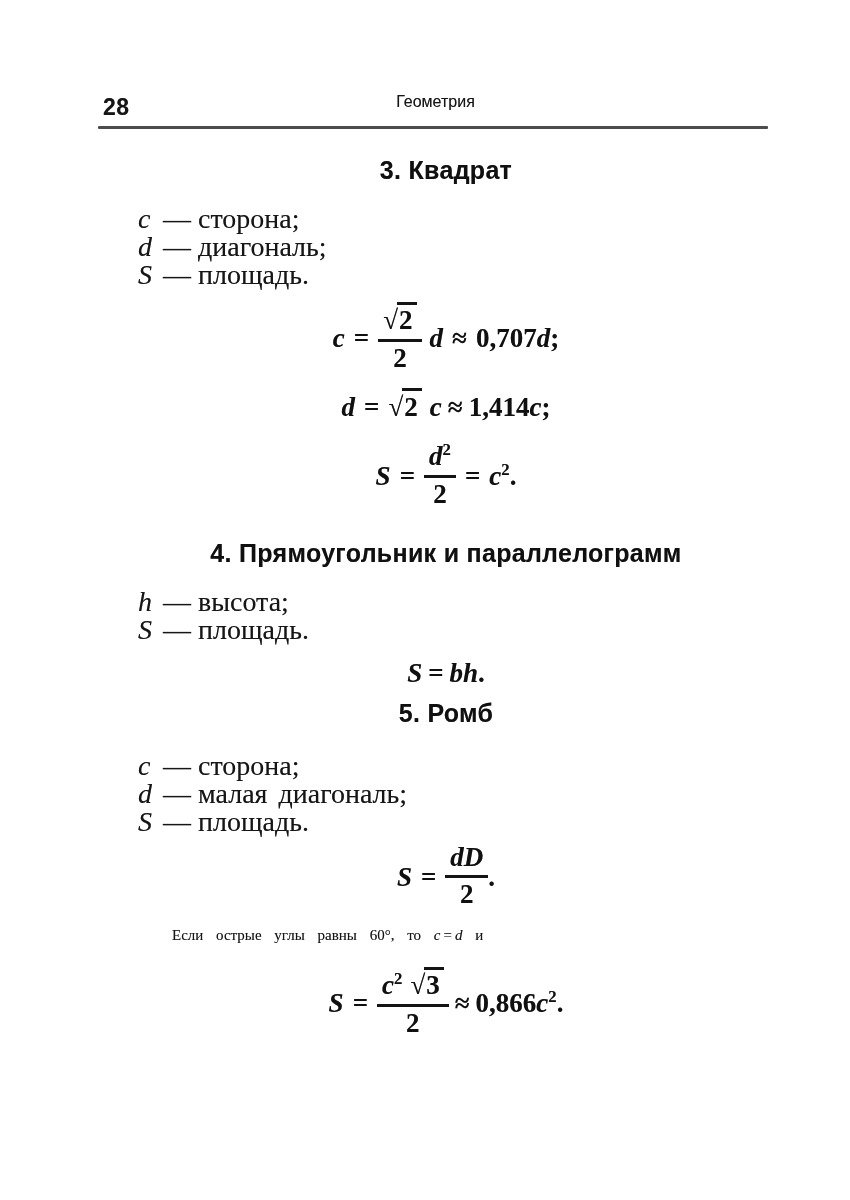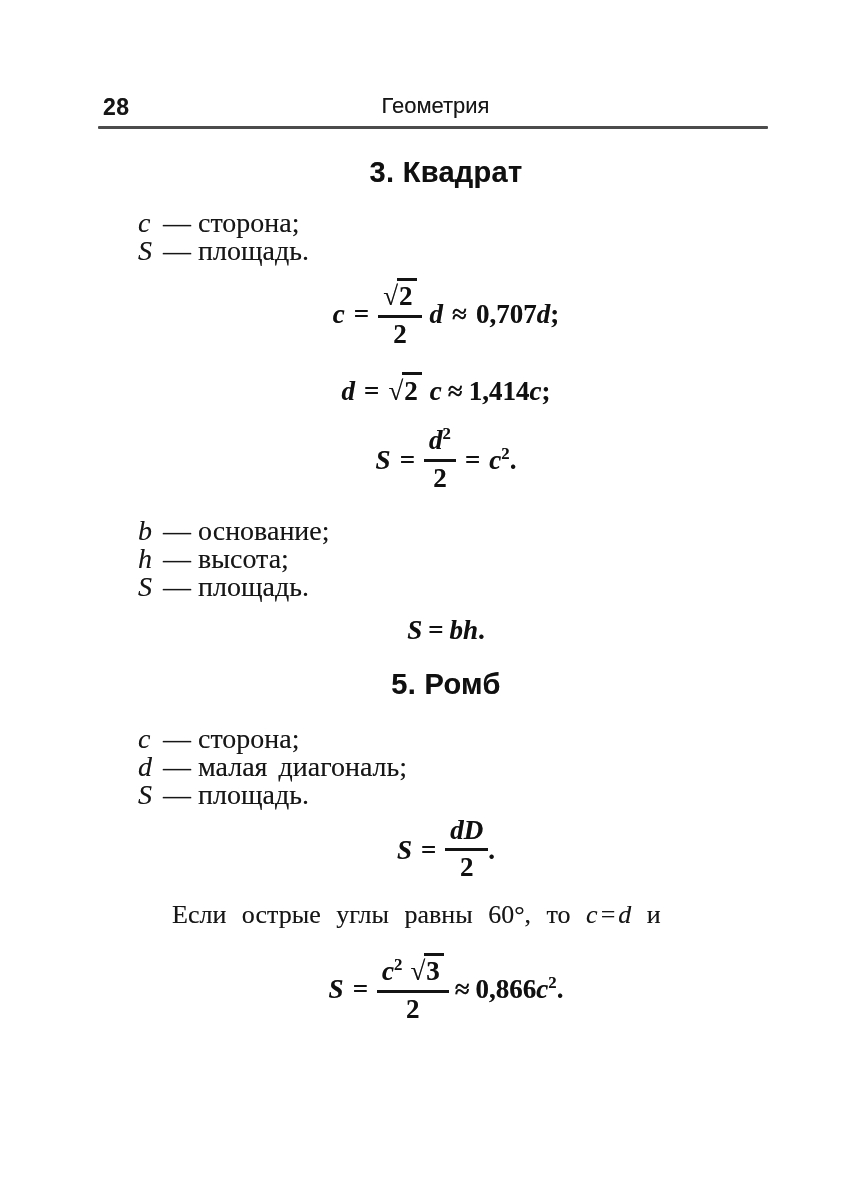--- a/index.html
+++ b/index.html
@@ -7,32 +7,32 @@
     width:850px; height:1200px; background:#ffffff; overflow:hidden;
     font-family:"Liberation Serif", serif; color:#161616;
     text-shadow: 0 0 0.6px rgba(25,25,25,0.45);
   }
   .page { position:relative; width:850px; height:1200px; background:#fff; }
 
   
   .header-row { position:absolute; top:93px; left:103px; width:665px; height:30px;
                 font-family:"Liberation Sans", sans-serif; }
   .page-num { position:absolute; left:0; top:1px; font-weight:bold; font-size:23px; letter-spacing:0.5px; }
-  .header-title { position:absolute; left:0; right:0; top:0; text-align:center; font-size:22px; }
+  .header-title { position:absolute; left:0; right:0; top:0; text-align:center; font-size:16px; }
   .header-rule { position:absolute; top:126px; left:98px; width:670px; height:3px;
                  background:#4c4c4c; border-radius:1px; }
 
   .content { position:absolute; top:150px; left:100px; width:692px; }
 
   .section-heading { font-family:"Liberation Sans", sans-serif; font-weight:bold;
-                     font-size:29px; text-align:center; margin:0; color:#101010;
+                     font-size:25px; text-align:center; margin:0; color:#101010;
                      letter-spacing:0.3px; }
   .sec3-h { margin-top:6px; }
   .sec4-h { margin-top:26px; }
-  .sec5-h { margin-top:22px; }
+  .sec5-h { margin-top:10px; }
 
   .defs { margin:20px 0 0 38px; font-size:28px; line-height:28px; }
   .defs5 { margin-top:24px; word-spacing:4px; }
   .def .sym { display:inline-block; min-width:22px; font-style:italic; }
   .def .dash { padding:0 7px 0 3px; }
 
   .formula { text-align:center; font-size:27px; font-weight:bold; color:#101010; white-space:nowrap; }
   .fvar { font-style:italic; }
   .fnum, .fpunct { font-style:normal;text-align:right; }
   .fop { padding:0 9px; font-style:normal; }
@@ -45,27 +45,27 @@
   .frac .den { display:block; padding-top:2px; }
 
   .sqrt { white-space:nowrap; }
   .sqrt .rsign { font-style:normal; }
   .sqrt .rbody { display:inline-block; font-style:normal;
                  border-top:3px solid #141414; padding:1px 4px 0 2px; margin-left:-1px; }
 
   sup.exp { font-size:0.62em; font-style:normal; vertical-align:super; line-height:0; }
 
   .f-sq1 { margin-top:16px; }
-  .f-sq2 { margin-top:20px; }
+  .f-sq2 { margin-top:12px; }
   .f-sq3 { margin-top:22px; }
   .f-rect { margin-top:14px; }
   .f-rh1 { margin-top:10px; }
   .f-rh2 { margin-top:26px; }
 
-  .condition { margin:14px 0 8px 72px; font-size:26px; word-spacing:9px; white-space:nowrap; }
+  .condition { margin:14px 0 8px 72px; font-size:15px; word-spacing:9px; white-space:nowrap; }
   .condition .math { font-style:italic; }
   .condition .math .eq { font-style:normal; padding:0 3px; }
 </style>
 </head>
 <body>
 
 <div class="page">
 
   <div class="header-row">
     <span class="page-num">28</span>
@@ -75,41 +75,42 @@
 
   <div class="content">
 
     <h2 class="section-heading sec3-h">3. Квадрат</h2>
 
     <div class="defs">
       <div class="def">
         <span class="sym">c</span><span class="dash">—</span><span class="desc">сторона;</span>
       </div>
       <div class="def">
+        <span class="sym">d</span><span class="dash">—</span><span class="desc">диагональ;</span>
+      </div>
+      <div class="def">
         <span class="sym">S</span><span class="dash">—</span><span class="desc">площадь.</span>
       </div>
     </div>
 
     <div class="formula f-sq1">
       <span class="fvar">c</span><span class="fop">=</span><span class="frac"><span class="num"><span class="sqrt"><span class="rsign">√</span><span class="rbody">2</span></span></span><span class="den">2</span></span><span class="gap"></span><span class="fvar">d</span><span class="fop">≈</span><span class="fnum">0,707</span><span class="fvar">d</span><span class="fpunct">;</span>
     </div>
 
     <div class="formula f-sq2">
       <span class="fvar">d</span><span class="fop">=</span><span class="sqrt"><span class="rsign">√</span><span class="rbody">2</span></span><span class="gap"></span><span class="fvar">c</span><span class="fop-tight">≈</span><span class="fnum">1,414</span><span class="fvar">c</span><span class="fpunct">;</span>
     </div>
 
     <div class="formula f-sq3">
       <span class="fvar">S</span><span class="fop">=</span><span class="frac"><span class="num"><span class="fvar">d</span><sup class="exp">2</sup></span><span class="den">2</span></span><span class="fop">=</span><span class="fvar">c</span><sup class="exp">2</sup><span class="fpunct">.</span>
     </div>
 
+    <h2 class="section-heading sec4-h">4. Прямоугольник и параллелограмм</h2>
 
     <div class="defs">
-      <div class="def">
-        <span class="sym">b</span><span class="dash">—</span><span class="desc">основание;</span>
-      </div>
       <div class="def">
         <span class="sym">h</span><span class="dash">—</span><span class="desc">высота;</span>
       </div>
       <div class="def">
         <span class="sym">S</span><span class="dash">—</span><span class="desc">площадь.</span>
       </div>
     </div>
 
     <div class="formula f-rect">
       <span class="fvar">S</span><span class="fop-tight">=</span><span class="fvar">bh</span><span class="fpunct">.</span>

